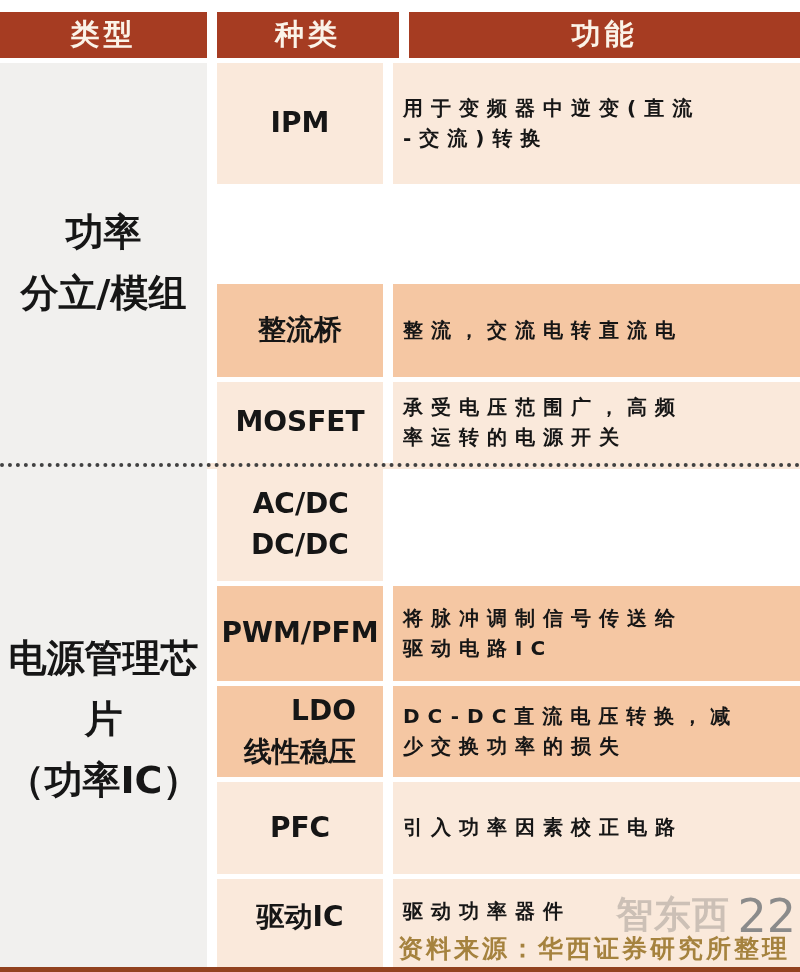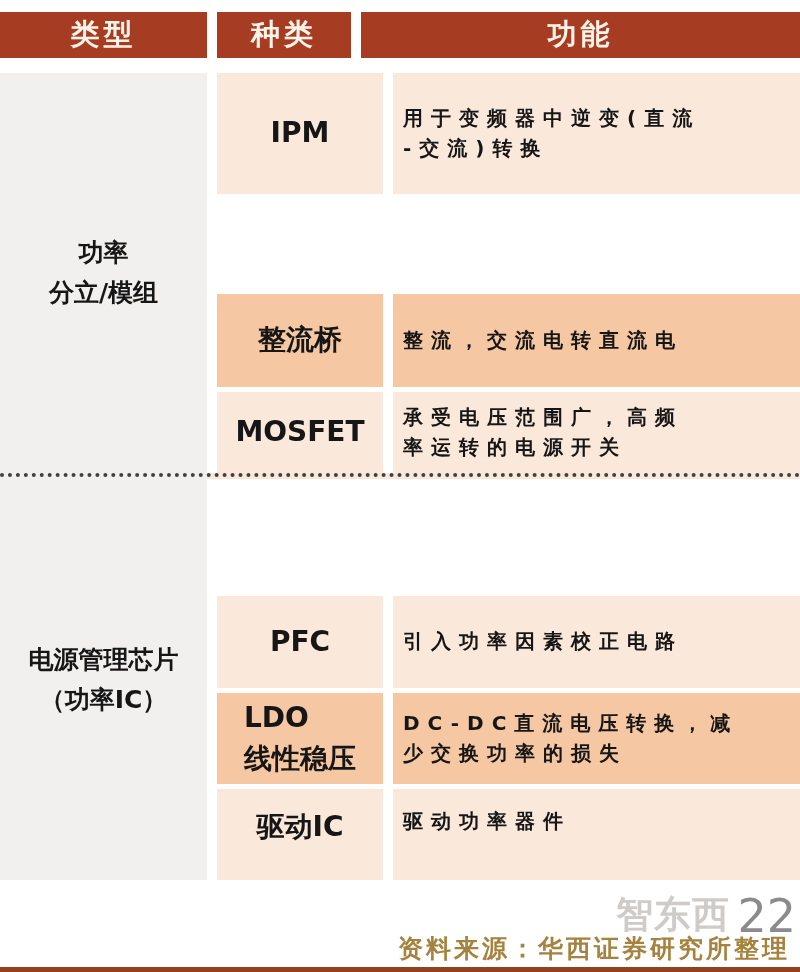--- a/index.html
+++ b/index.html
@@ -7,49 +7,49 @@
   body {
     width: 800px; height: 972px;
     font-family: "DejaVu Sans", sans-serif;
     position: relative; overflow: hidden;
   }
   .page { position: relative; width: 800px; height: 972px; background: #fff; }
 
   .table { position: absolute; top: 12px; left: 0; width: 800px; }
 
   
-  .header-row { display: flex; gap: 10px; height: 46px; margin-bottom: 15px; }
+  .header-row { display: flex; gap: 10px; height: 46px; margin-bottom: 5px; }
   .header-cell {
     background: var(--header-bg, #A63C22);
     color: var(--header-text, #FBF3E8);
     font-weight: bold; font-size: 29px;
     display: flex; align-items: center; justify-content: center;
     letter-spacing: 4px;
   }
   .hc1 { width: 207px; }
-  .hc2 { width: 134px; }
+  .hc2 { width: 182px; }
   .hc3 { flex: 1; text-align: right; }
 
   
   .section { display: flex; gap: 10px; }
   .type-cell {
     width: 207px;
     background: var(--type-bg, #F1F0EE);
     color: var(--ink, #141414);
     display: flex; align-items: center; justify-content: center;
-    text-align: center; font-weight: bold; font-size: 25px;
+    text-align: center; font-weight: bold; font-size: 38px;
     line-height: 1.6; white-space: pre-line;
   }
   .rows { flex: 1; display: flex; flex-direction: column; gap: 5px; }
   .row { display: flex; gap: 10px; }
   .cat-cell {
     width: 166px;
     display: flex; align-items: center; justify-content: center;
     font-weight: bold; font-size: 28px; color: var(--ink, #141414);
-    text-align: left; line-height: 1.45; white-space: pre-line;
+    text-align: right; line-height: 1.45; white-space: pre-line;
   }
   .fn-cell {
     flex: 1;
     display: flex; align-items: center;
     font-size: 20px; font-weight: bold; color: var(--ink, #1b1b1b);
     letter-spacing: 8px; line-height: 1.48; white-space: pre-line;
     padding-left: 10px; padding-right: 14px;
   }
   .light { background: var(--row-light, #FAE9DB); }
   .dark  { background: var(--row-dark, #F5C7A3); }
@@ -124,30 +124,37 @@
       </div>
     </div>
 
     <div class="divider"></div>
 
     <div class="section">
       <div class="type-cell">电源管理芯片
 （功率IC）</div>
       <div class="rows">
         <div class="row" style="min-height:112px">
+          <div class="cat-cell light">AC/DC
+DC/DC</div>
         </div>
-        <div class="row" style="min-height:92px">
-          <div class="cat-cell light">PFC</div>
-          <div class="fn-cell light">引入功率因素校正电路</div>
+        <div class="row" style="min-height:95px">
+          <div class="cat-cell dark">PWM/PFM</div>
+          <div class="fn-cell dark">将脉冲调制信号传送给
+驱动电路IC</div>
         </div>
         <div class="row" style="min-height:91px">
           <div class="cat-cell dark">LDO
 线性稳压</div>
           <div class="fn-cell dark">DC-DC直流电压转换，减
 少交换功率的损失</div>
+        </div>
+        <div class="row" style="min-height:92px">
+          <div class="cat-cell light">PFC</div>
+          <div class="fn-cell light">引入功率因素校正电路</div>
         </div>
         <div class="row top-align" style="min-height:91px">
           <div class="cat-cell light">驱动IC</div>
           <div class="fn-cell light">驱动功率器件</div>
         </div>
       </div>
     </div>
 
   </div>
 

